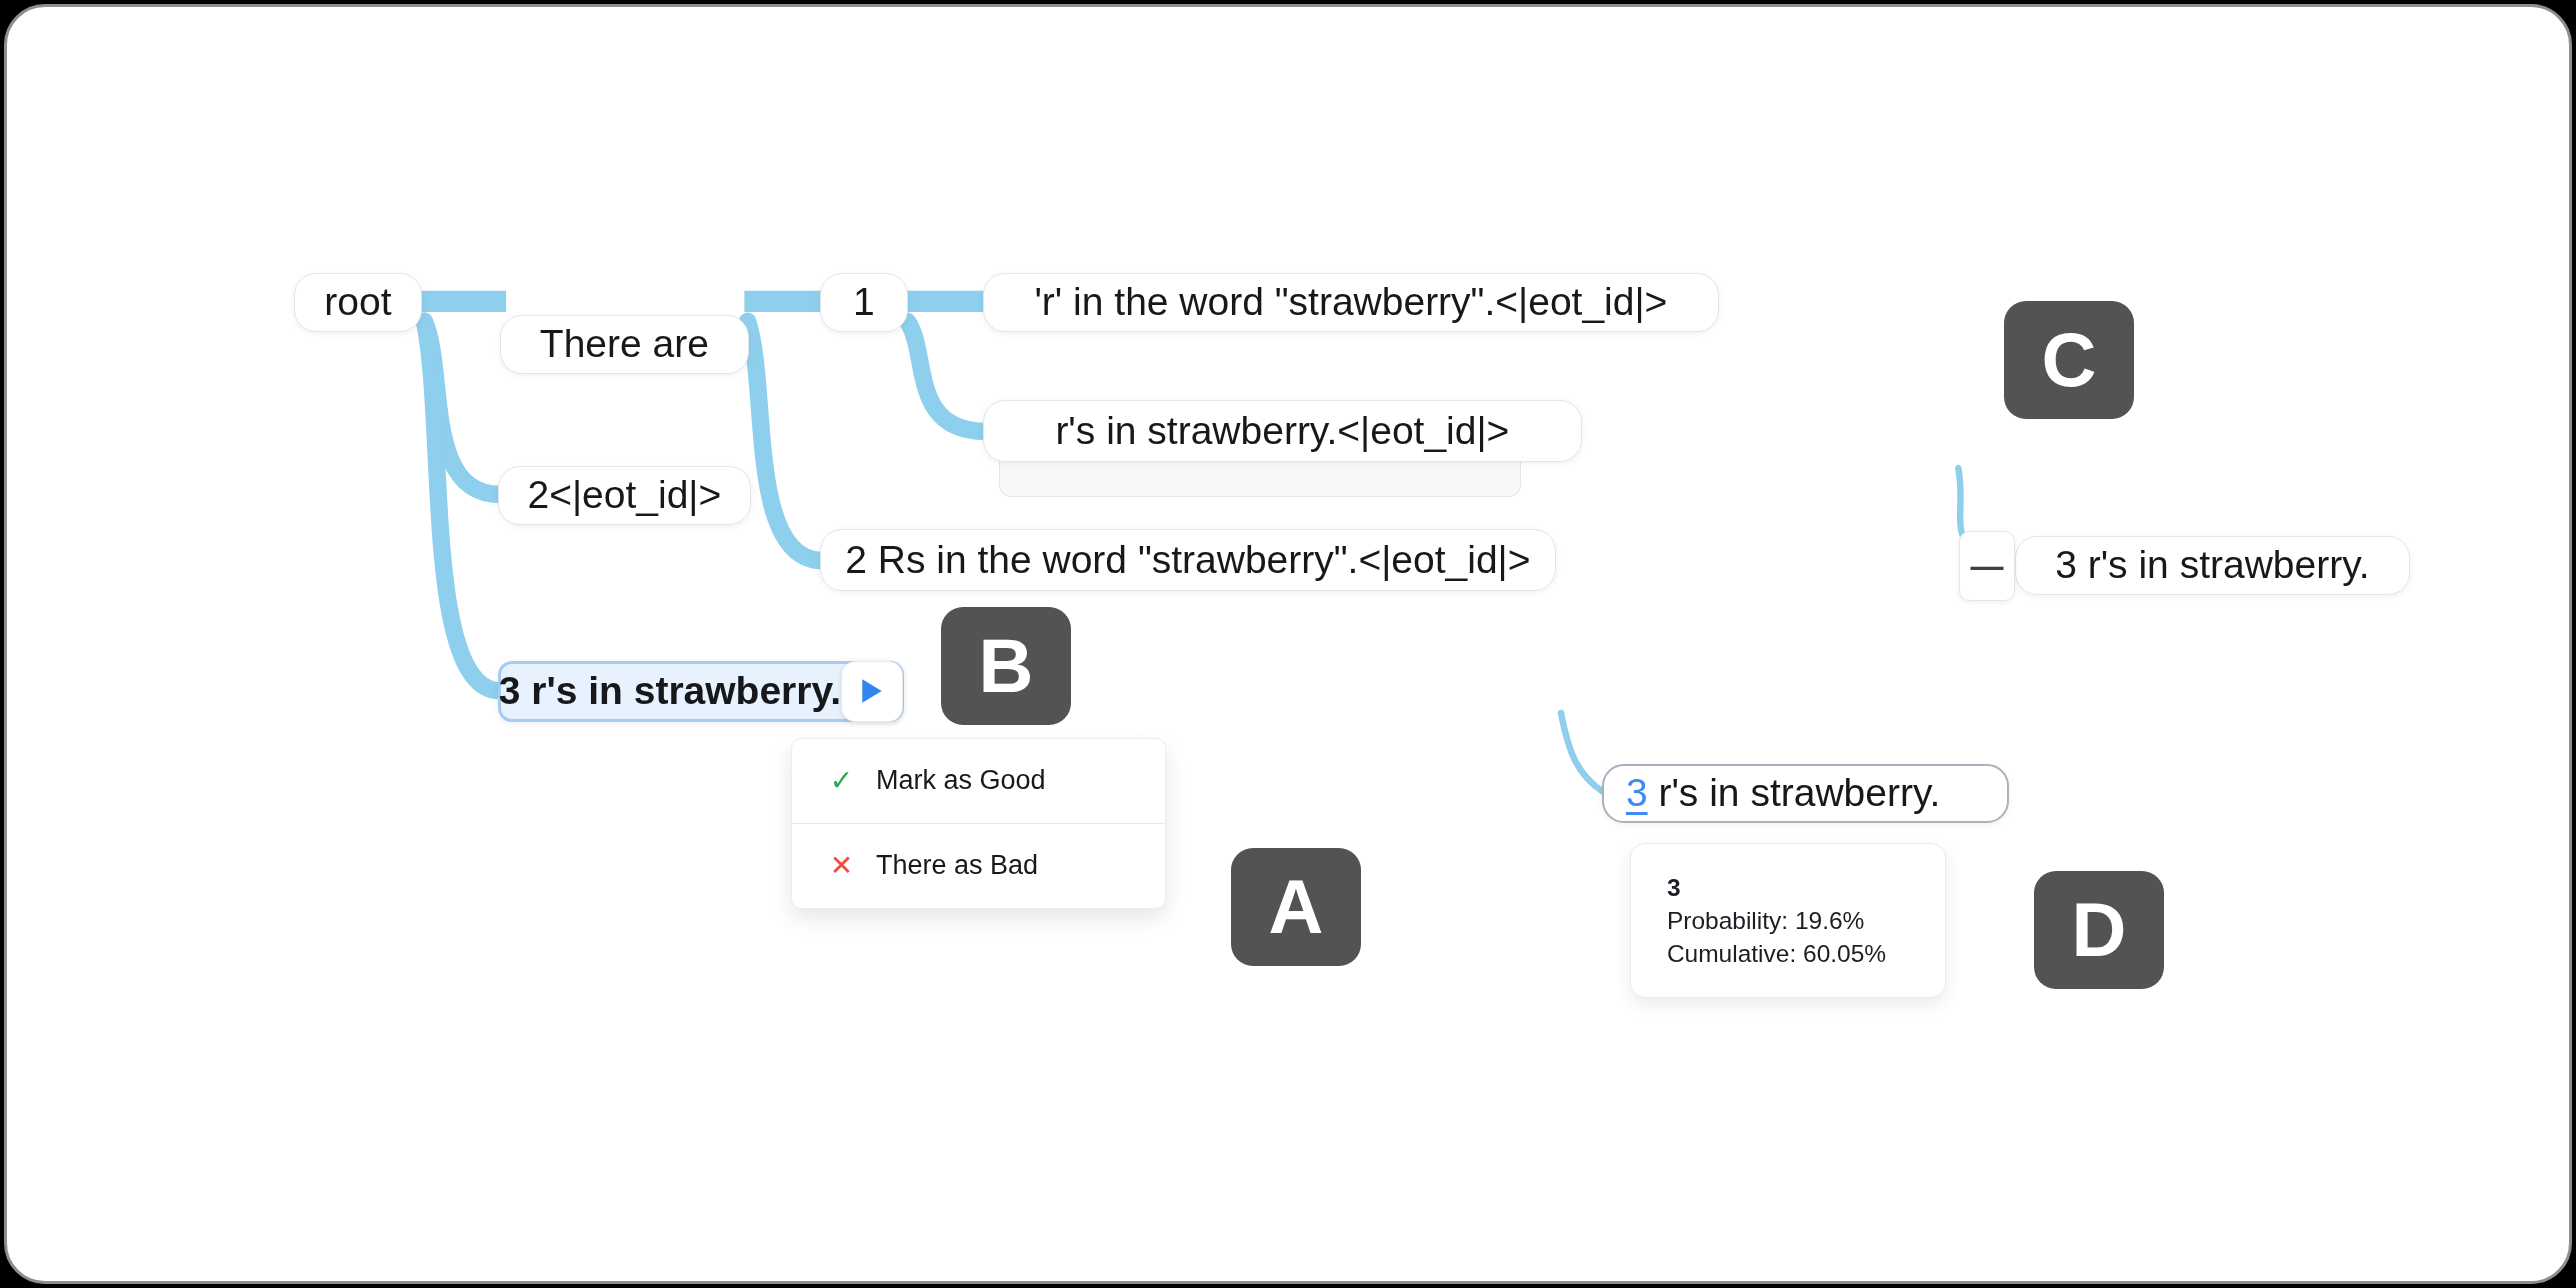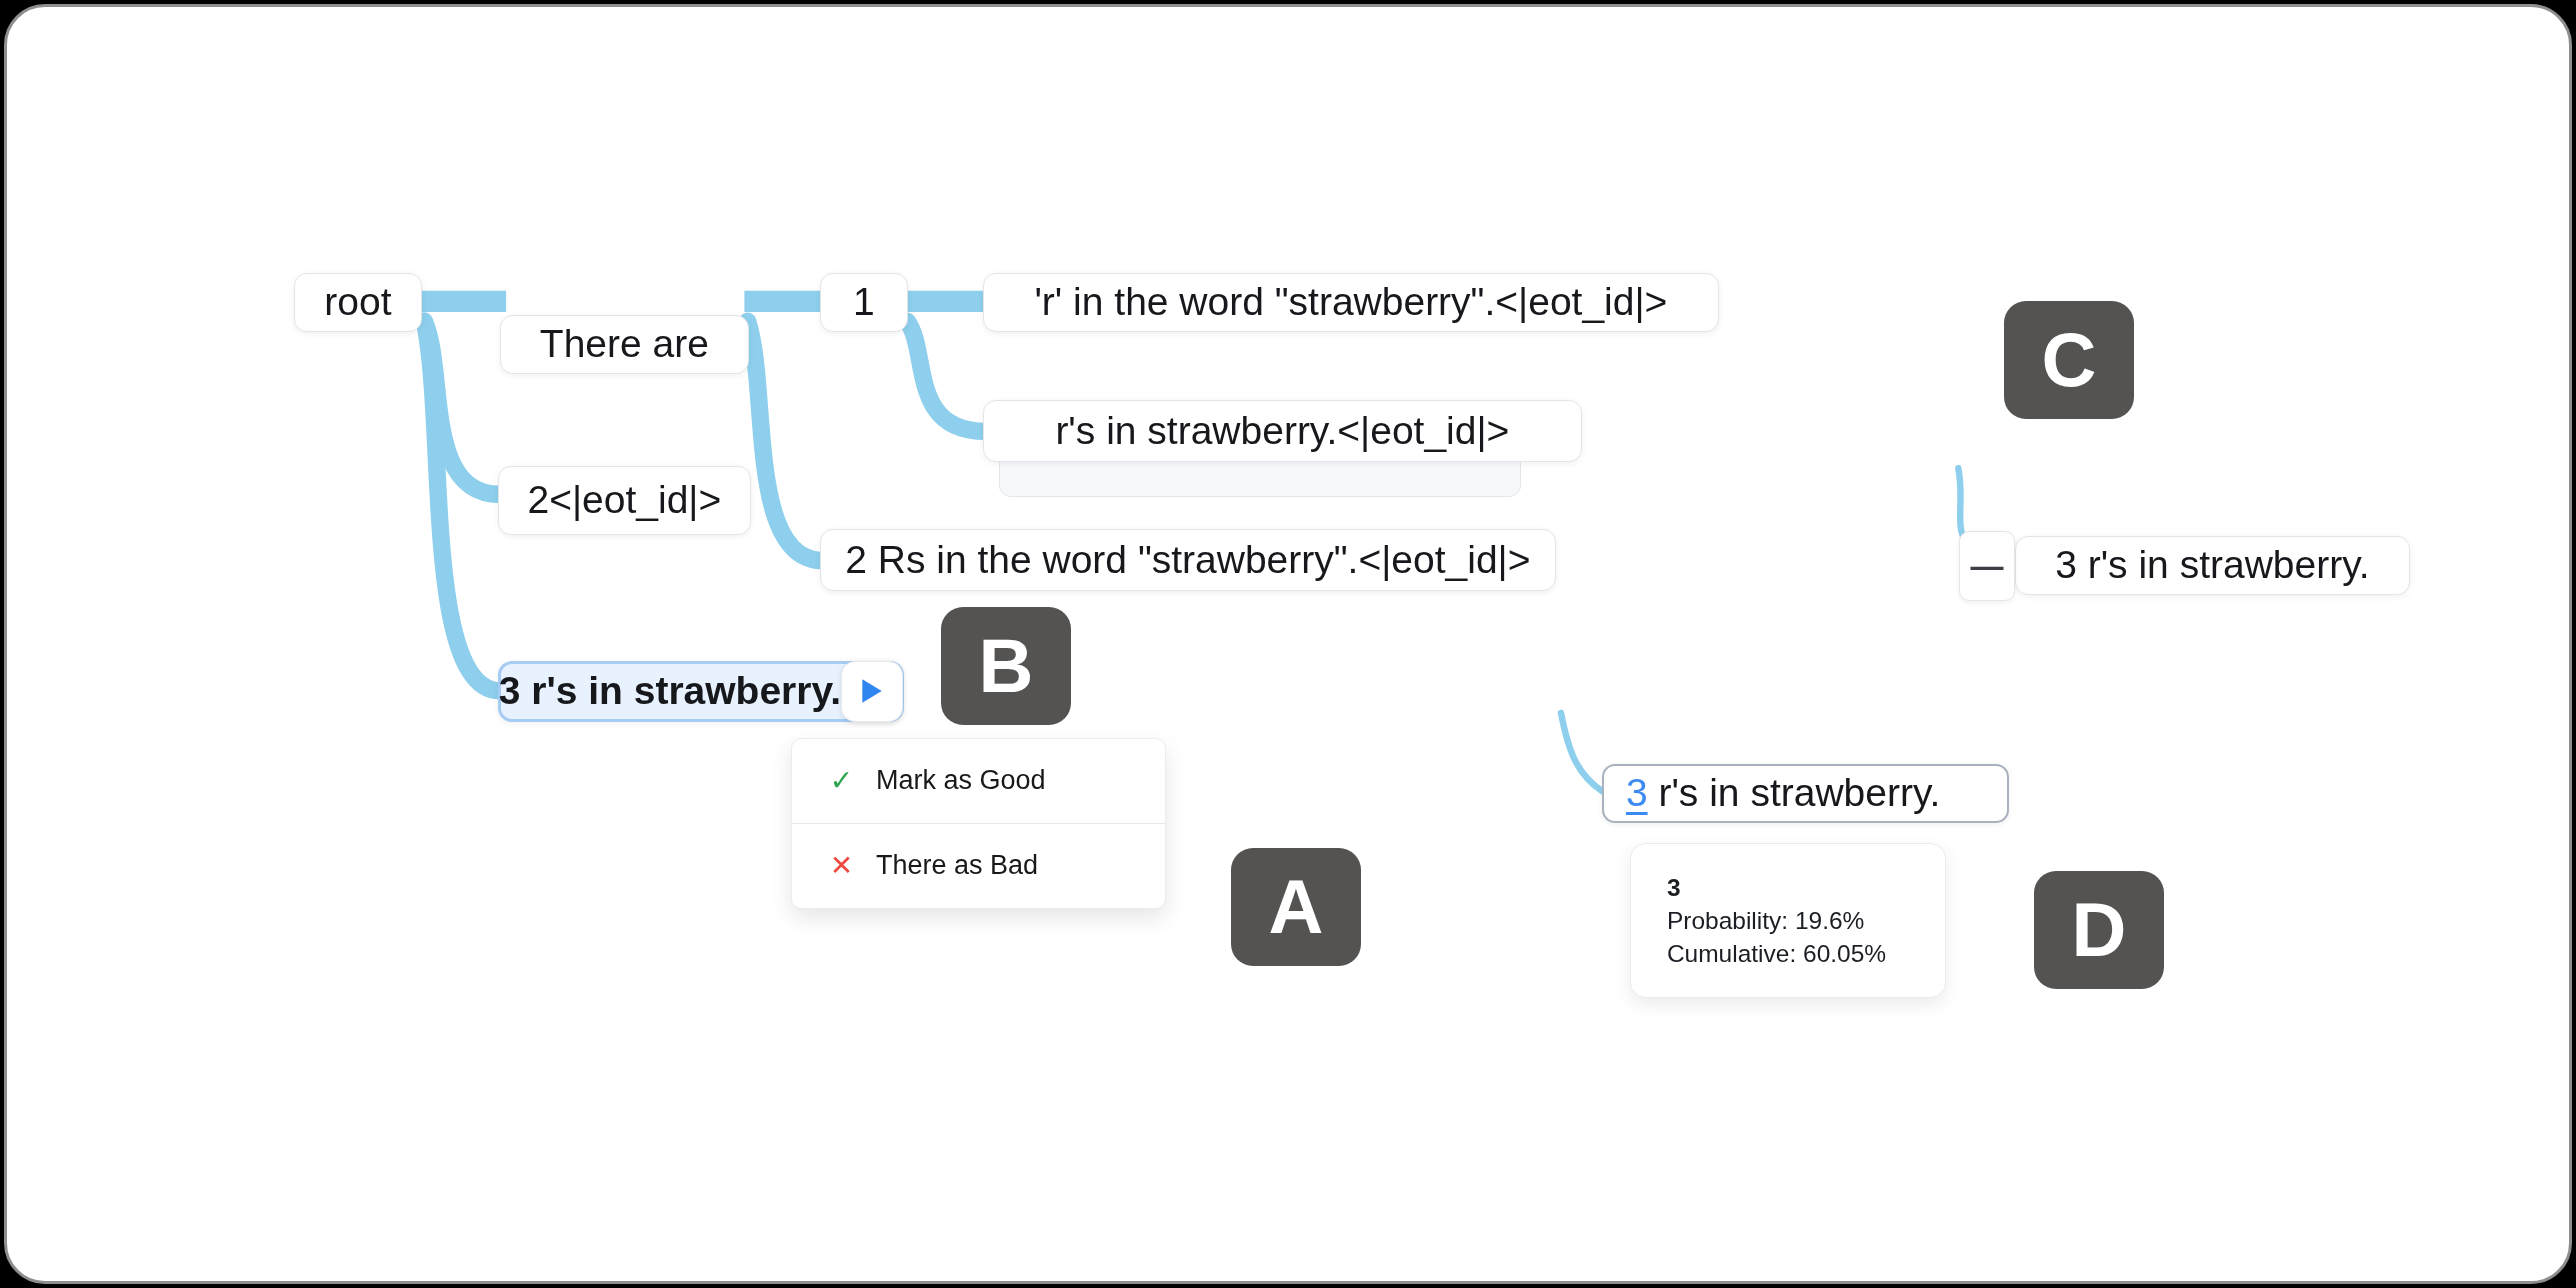--- a/index.html
+++ b/index.html
@@ -15,21 +15,21 @@
     border:3.9px solid var(--frame-border,#8e8e8e);
     border-radius:41px;
     overflow:hidden;
   }
   #scene{position:absolute;left:0;top:0;width:2576px;height:1288px;}
   #edge-layer{position:absolute;left:0;top:0;width:2576px;height:1288px;z-index:1;}
   .node{
     position:absolute;z-index:3;box-sizing:border-box;
     background:var(--node-bg,#fff);
     border:1.9px solid var(--node-border,#e3e5e9);
-    border-radius:13px;
+    border-radius:22px;
     display:flex;align-items:center;justify-content:center;
     font-size:39px;color:var(--node-text,#16181c);
     white-space:nowrap;
     box-shadow:0 1.9px 6.4px rgba(15,23,42,.06);
   }
   .stack{
     position:absolute;z-index:2;box-sizing:border-box;
     background:var(--stack-bg,#f7f8fa);
     border:1.9px solid var(--node-border,#e3e5e9);
     border-radius:11.6px;
@@ -97,21 +97,21 @@
         <path d="M 3030 716 C 3042 781, 3016 818, 3058 846" fill="none" stroke="#8dcfec" stroke-width="10" stroke-linecap="round"></path>
         <path d="M 2413 1096 C 2425 1158, 2438 1192, 2480 1220" fill="none" stroke="#8dcfec" stroke-width="10" stroke-linecap="round"></path>
       </svg>
     <div id="nodes-layer">
         <div class="node" style="left: 287px; top: 266px; width: 128px; height: 59px;">root</div>
         <div class="node" style="left: 493px; top: 266px; width: 249px; height: 59px; margin-top: 42px;">There are</div>
         <div class="node" style="left: 813px; top: 266px; width: 88px; height: 59px;">1</div>
         <div class="node" style="left: 976px; top: 266px; width: 736px; height: 59px;">'r' in the word "strawberry".&lt;|eot_id|&gt;</div>
         <div class="stack" style="left: 992px; top: 411px; width: 522px; height: 79px;"></div>
         <div class="node" style="left: 976px; top: 393px; width: 599px; height: 62px;">r's in strawberry.&lt;|eot_id|&gt;</div>
-        <div class="node" style="left: 491px; top: 459px; width: 253px; height: 69px;">2&lt;|eot_id|&gt;</div>
+        <div class="node" style="left: 491px; top: 459px; width: 253px; height: 59px;">2&lt;|eot_id|&gt;</div>
         <div class="node" style="left: 813px; top: 522px; width: 736px; height: 62px;">2 Rs in the word "strawberry".&lt;|eot_id|&gt;</div>
         <div class="node selected" style="left: 491px; top: 654px; width: 406px; height: 61px;">
           <span class="sel-label">3 r's in strawberry.</span>
           <span class="play">
             <svg width="22" height="26" viewBox="0 0 34 40">
               <polygon points="2,2 32,20 2,38" fill="#2f86f1"></polygon>
             </svg>
           </span>
         </div>
         <div class="collapse-btn" style="left: 1952px; top: 524px; width: 56px; height: 70px;">

